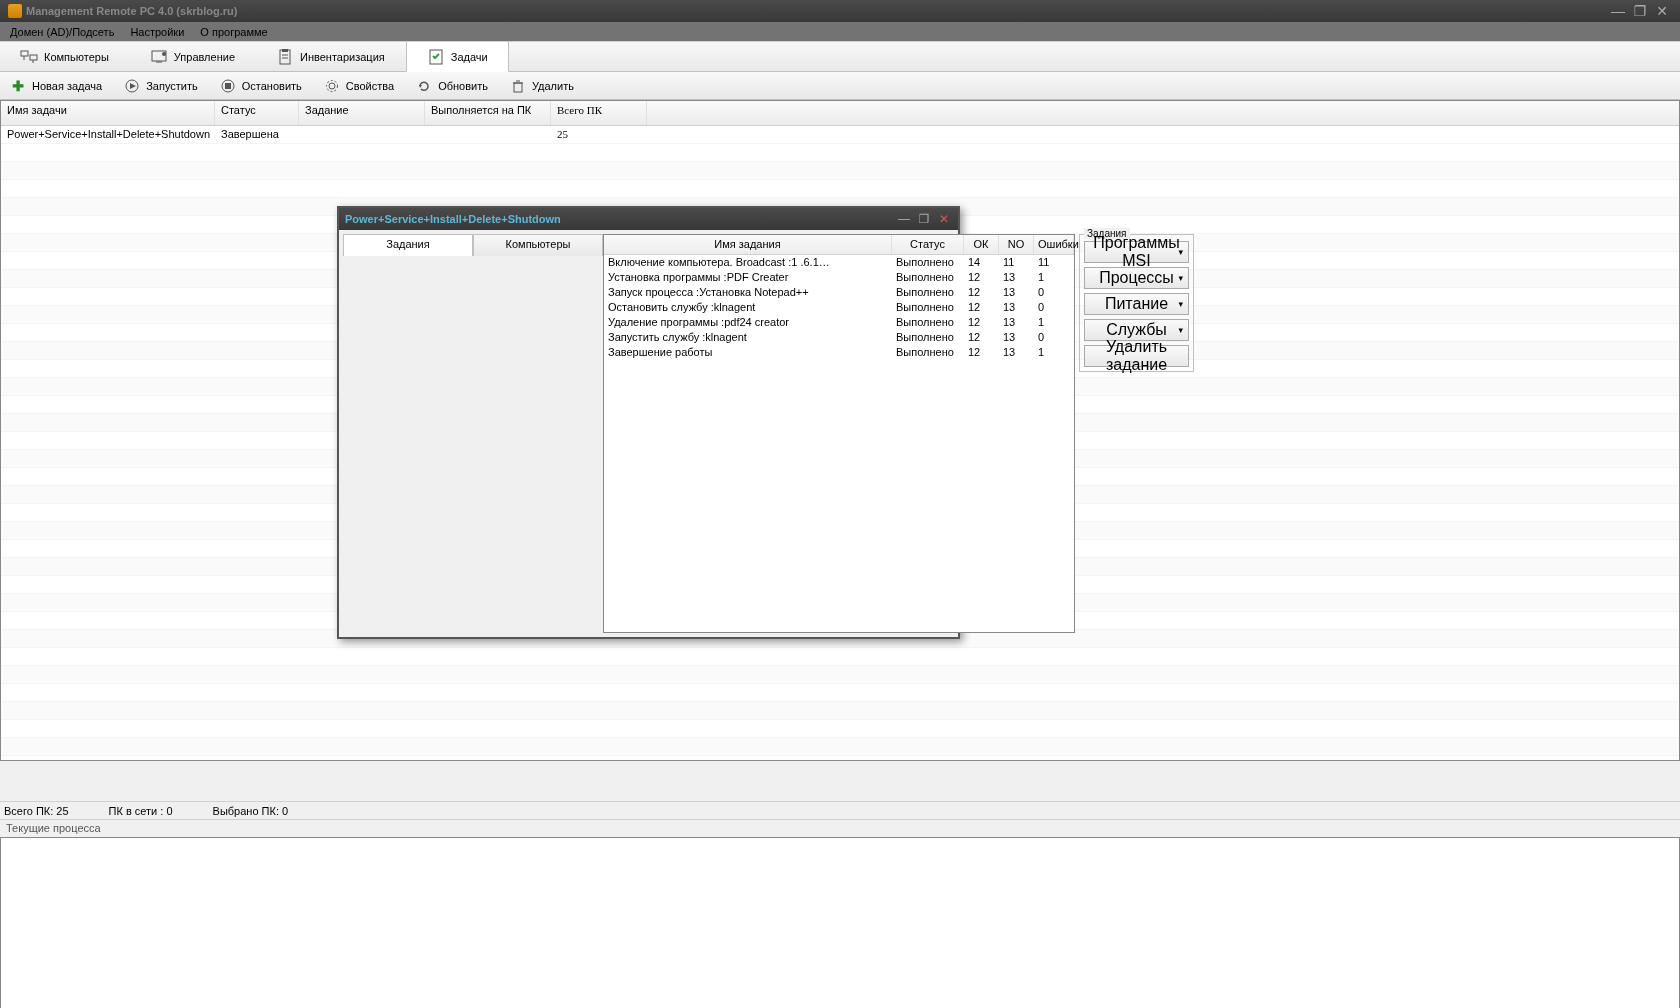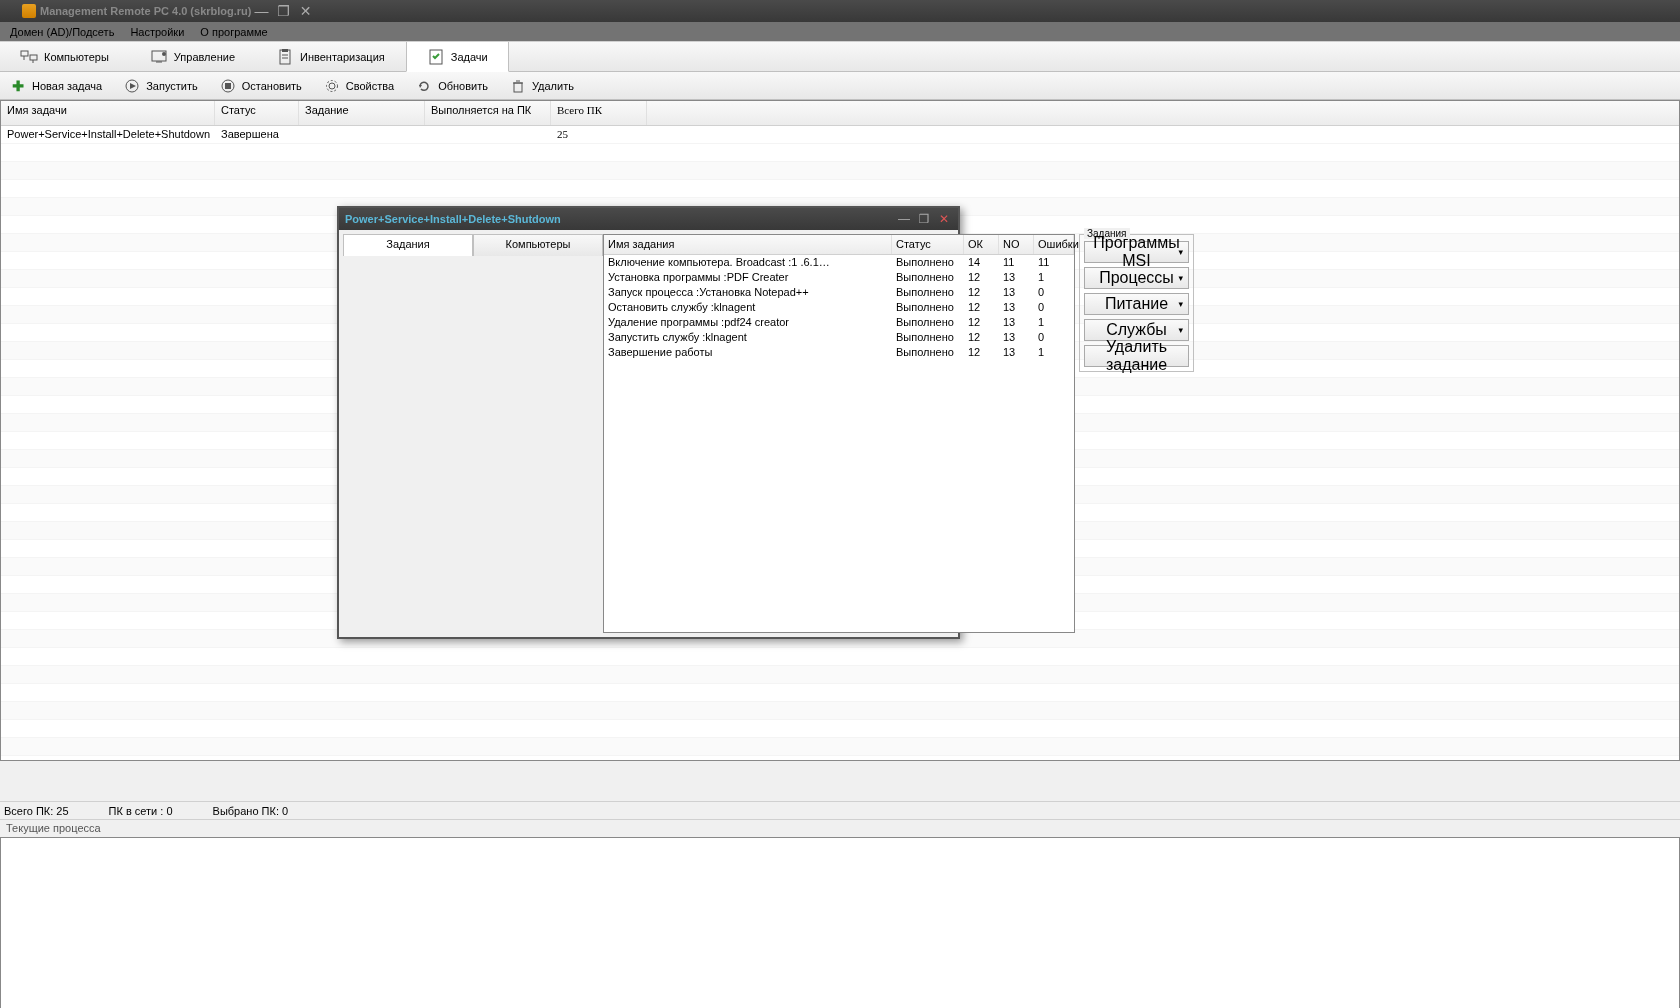--- a/index.html
+++ b/index.html
@@ -1,18 +1,18 @@
 <!DOCTYPE html>
 <html><head>
 <meta charset="utf-8">
 <style>
 * { box-sizing: border-box; margin: 0; padding: 0; font-family: Tahoma, Arial, sans-serif; font-size: 11px; }
 body { background: #f0f0f0; overflow: hidden; width: 1680px; height: 1008px; position: relative; }
 
-.titlebar { background: linear-gradient(#4a4a4a, #383838); height: 22px; display: flex; align-items: center; justify-content: flex-start; padding: 0 22px; }
+.titlebar { background: linear-gradient(#4a4a4a, #383838); height: 22px; display: flex; align-items: center; justify-content: space-between; padding: 0 8px; }
 .titlebar-left { display: flex; align-items: center; gap: 4px; }
 .titlebar-icon { width: 14px; height: 14px; background: linear-gradient(#e8a020, #d08000); border-radius: 2px; }
 .titlebar-title { color: #888; font-weight: bold; font-size: 11px; }
 .titlebar-controls { display: flex; gap: 2px; }
 .titlebar-controls span { color: #aaa; font-size: 14px; width: 20px; text-align: center; cursor: pointer; }
 
 .menubar { background: #737373; height: 20px; display: flex; align-items: center; padding: 0 4px; gap: 4px; border-bottom: 1px solid #d0d0d0; }
 .menubar span { padding: 2px 6px; cursor: pointer; }
 
 .maintabs { background: linear-gradient(#f8f8f8, #e8e8e8); height: 30px; display: flex; align-items: stretch; border-bottom: 1px solid #c0c0c0; }
@@ -48,21 +48,21 @@
 .dialog-title { color: #5bb8d8; font-weight: bold; font-size: 11px; }
 .dialog-controls { display: flex; gap: 4px; }
 .dialog-controls span { color: #aaa; cursor: pointer; font-size: 12px; width: 16px; text-align: center; }
 .dialog-body { flex: 1; padding: 4px; display: flex; }
 .dialog-tabs { display: flex; height: 22px; }
 .dialog-tab { width: 130px; text-align: center; padding: 3px; background: linear-gradient(#f8f8f8, #e8e8e8); border: 1px solid #c0c0c0; border-bottom: none; cursor: pointer; }
 .dialog-tab.active { background: #fff; }
 .dialog-content { flex: 1; display: flex; gap: 4px; }
 .dialog-table-wrap { flex: 1; border: 1px solid #888; background: #fff; display: flex; flex-direction: column; }
 .dialog-th-row { background: linear-gradient(#fafafa, #ececec); height: 20px; display: flex; border-bottom: 1px solid #d0d0d0; }
-.dth { padding: 3px 4px; border-right: 1px solid #e0e0e0; }
+.dth { padding: 3px 4px; border-right: 1px solid #e0e0e0; text-align: center; }
 .dth1 { width: 288px; }
 .dth2 { width: 72px; }
 .dth3 { width: 35px; }
 .dth4 { width: 35px; }
 .dth5 { width: 40px; }
 .dialog-tbody { flex: 1; overflow: auto; }
 .dtr { display: flex; height: 15px; }
 .dtd { padding: 1px 4px; white-space: nowrap; overflow: hidden; }
 
 .dialog-side { width: 115px; display: flex; flex-direction: column; gap: 4px; }

